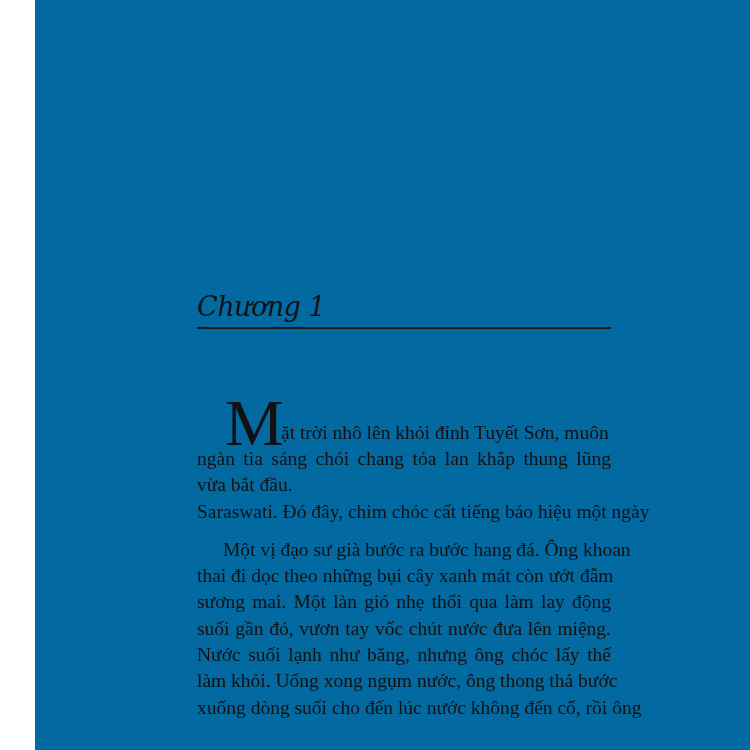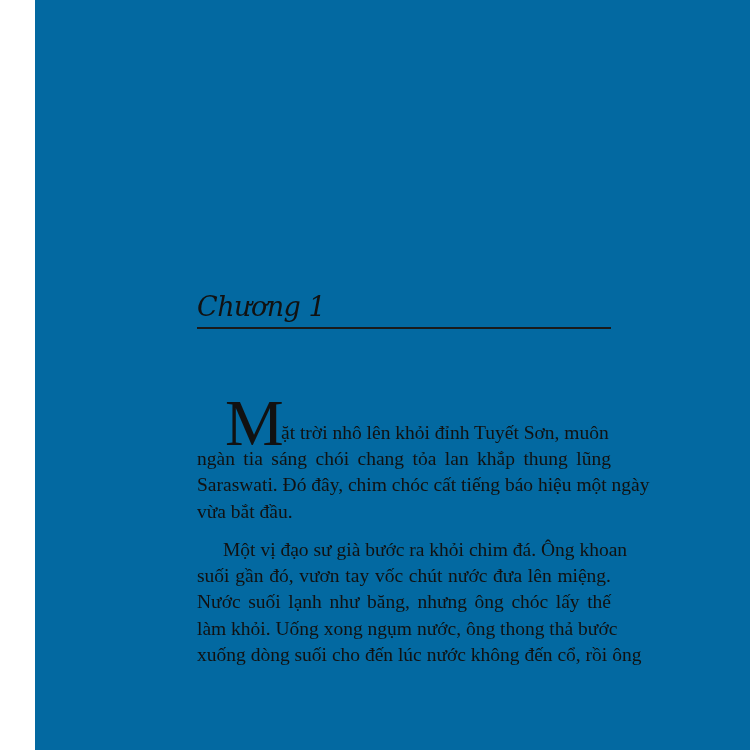--- a/index.html
+++ b/index.html
@@ -105,26 +105,28 @@
   <div class="chapter-rule"></div>
 
   <div class="body-text">
 
     <div class="para para-first">
       <span class="lead">
         <span class="drop-cap">M</span>
         <span class="lead-rest">ặt trời nhô lên khỏi đỉnh Tuyết Sơn, muôn</span>
       </span>
       <span class="line">ngàn tia sáng chói chang tỏa lan khắp thung lũng</span>
+      <span class="line last">vừa bắt đầu.</span>
       <span class="line">Saraswati. Đó đây, chim chóc cất tiếng báo hiệu một ngày</span>
-      <span class="line last">vừa bắt đầu.</span>
     </div>
 
     <div class="para">
-      <span class="line indent">Một vị đạo sư già bước ra khỏi chim đá. Ông khoan</span>
+      <span class="line indent">Một vị đạo sư già bước ra bước hang đá. Ông khoan</span>
+      <span class="line">thai đi dọc theo những bụi cây xanh mát còn ướt đẫm</span>
+      <span class="line">sương mai. Một làn gió nhẹ thổi qua làm lay động</span>
       <span class="line">suối gần đó, vươn tay vốc chút nước đưa lên miệng.</span>
       <span class="line">Nước suối lạnh như băng, nhưng ông chóc lấy thế</span>
       <span class="line">làm khỏi. Uống xong ngụm nước, ông thong thả bước</span>
       <span class="line">xuống dòng suối cho đến lúc nước không đến cổ, rồi ông</span>
     </div>
 
   </div>
 </div>
 
 </body></html>

